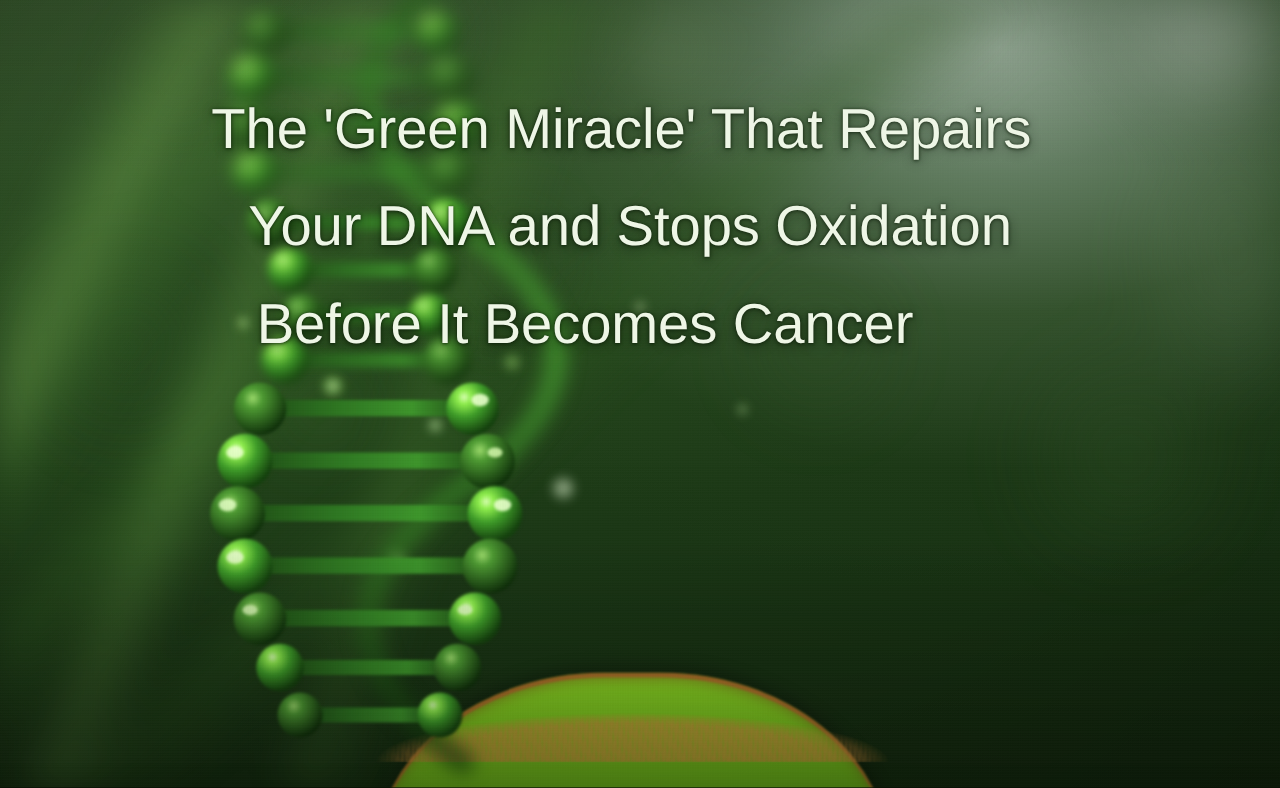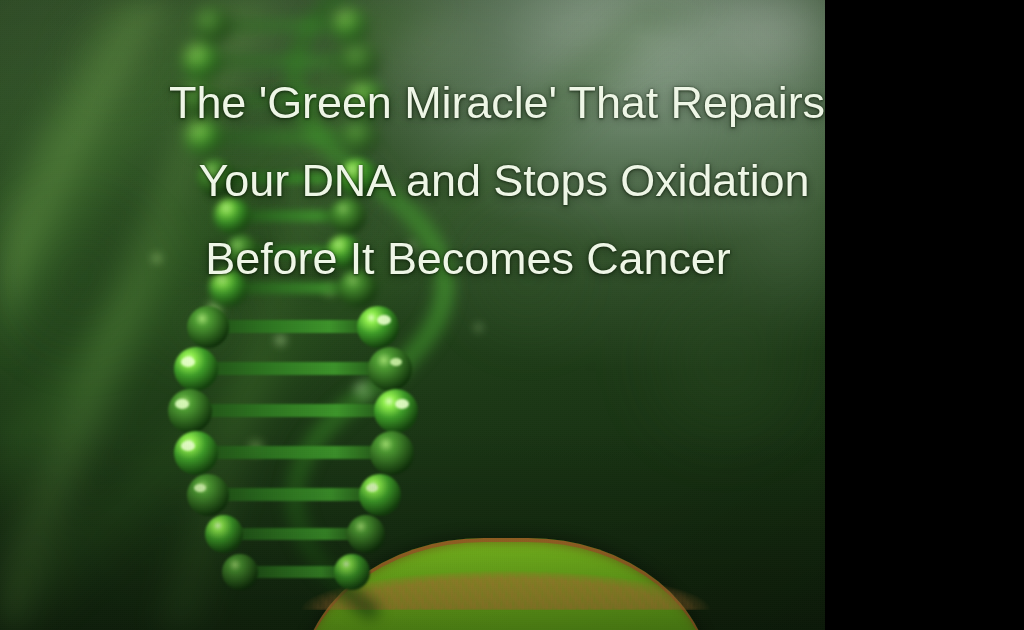--- a/index.html
+++ b/index.html
@@ -8,25 +8,24 @@
     padding: 0;
     background: #000;
   }
   body {
     font-family: "Liberation Sans", sans-serif;
   }
 
   
   #stage {
     position: relative;
-    width: 813px;
+    width: 1024px;
     height: 630px;
     overflow: hidden;
     background: #14290f;
-    padding-left: 12px;
   }
 
   
   .bg-layer {
     position: absolute;
     inset: 0;
     pointer-events: none;
   }
 
   

